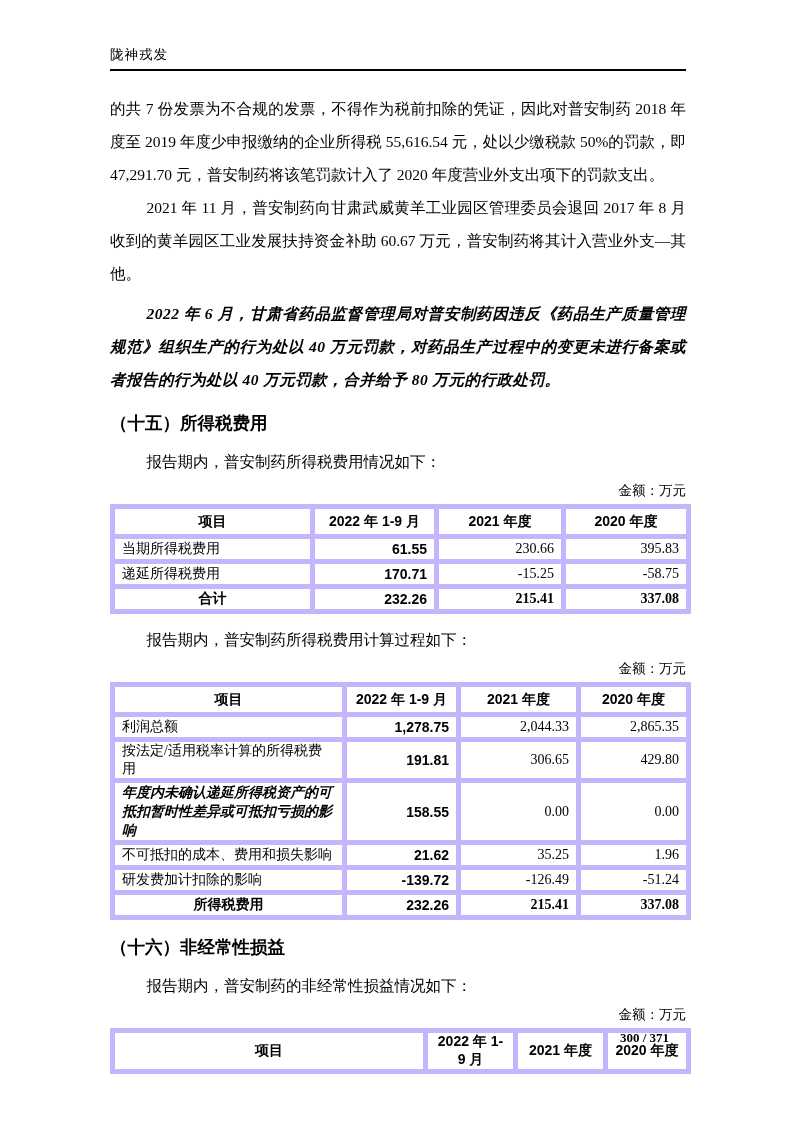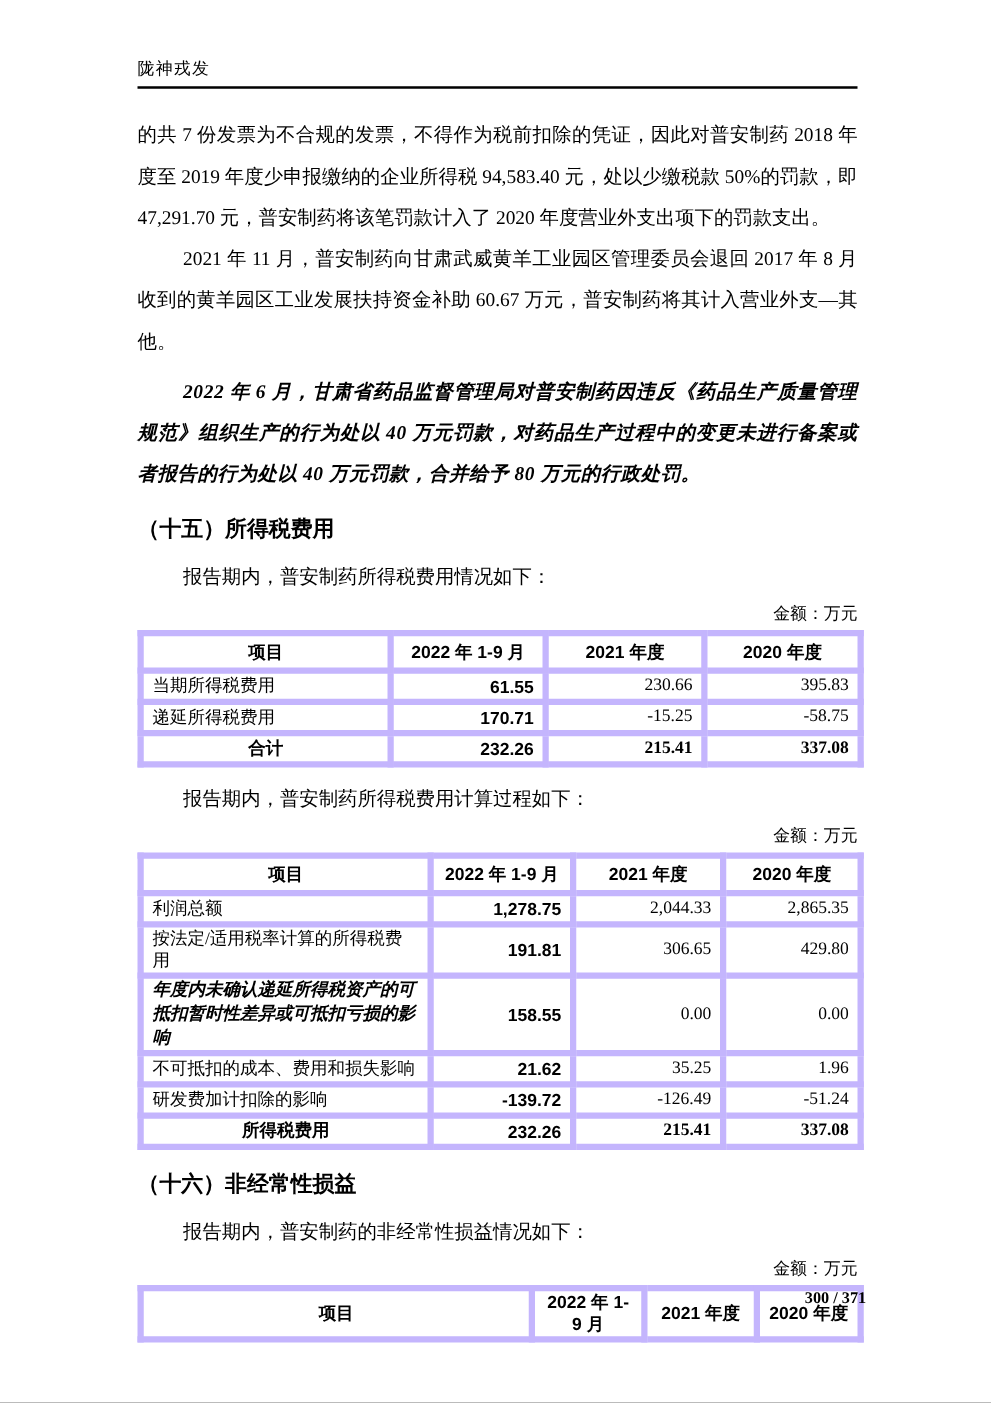--- a/index.html
+++ b/index.html
@@ -102,36 +102,36 @@
     font-weight:700;
     font-style:italic;
     line-height:19px;
     padding-top:2px; padding-bottom:2px;
   }
   table.fin.cut { border-bottom:3px double #000; }
 
   
   .pg-footer {
     position:absolute;
-    right:100px; top:1030px;
+    right:124px; top:1030px;
     font-weight:700;
     font-size:13px;
   }
 </style>
 </head>
 <body>
 
 <div class="page">
   <div class="content">
 
     <div class="pg-header">
       <span class="left">陇神戎发</span>
     </div>
 
-    <p class="body first">的共 7 份发票为不合规的发票，不得作为税前扣除的凭证，因此对普安制药 2018 年度至 2019 年度少申报缴纳的企业所得税 94,583.40 元，处以少缴税款 50%的罚款，即 47,291.70 元，普安制药将该笔罚款计入了 2020 年度营业外支出项下的罚款支出。</p>
+    <p class="body first">的共 7 份发票为不合规的发票，不得作为税前扣除的凭证，因此对普安制药 2018 年度至 2019 年度少申报缴纳的企业所得税 55,616.54 元，处以少缴税款 50%的罚款，即 47,291.70 元，普安制药将该笔罚款计入了 2020 年度营业外支出项下的罚款支出。</p>
     <p class="body indent">2021 年 11 月，普安制药向甘肃武威黄羊工业园区管理委员会退回 2017 年 8 月收到的黄羊园区工业发展扶持资金补助 60.67 万元，普安制药将其计入营业外支—其他。</p>
     <p class="body indent kai">2022 年 6 月，甘肃省药品监督管理局对普安制药因违反《药品生产质量管理规范》组织生产的行为处以 40 万元罚款，对药品生产过程中的变更未进行备案或者报告的行为处以 40 万元罚款，合并给予 80 万元的行政处罚。</p>
 
     <h2 class="section">（十五）所得税费用</h2>
     <p class="intro">报告期内，普安制药所得税费用情况如下：</p>
     <div class="unit">金额：万元</div>
 
     <table class="fin">
       <colgroup>
           <col style="width:200px">

